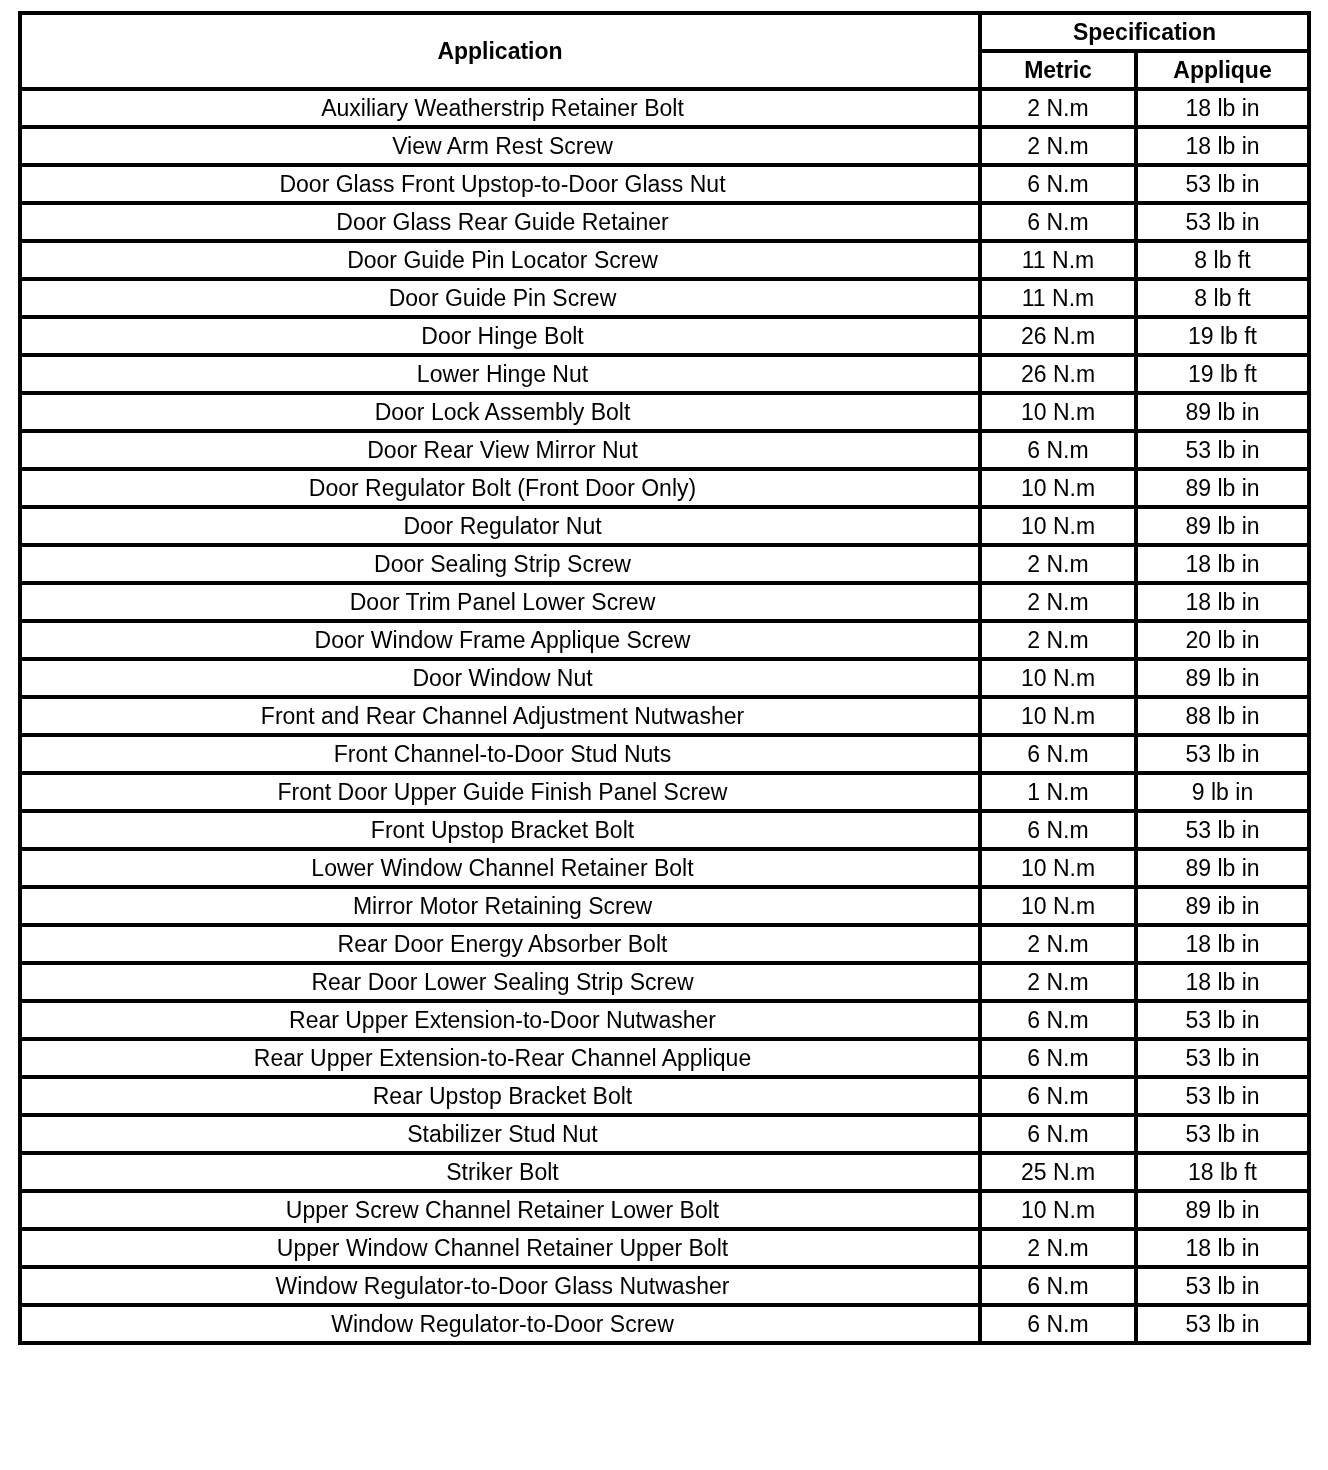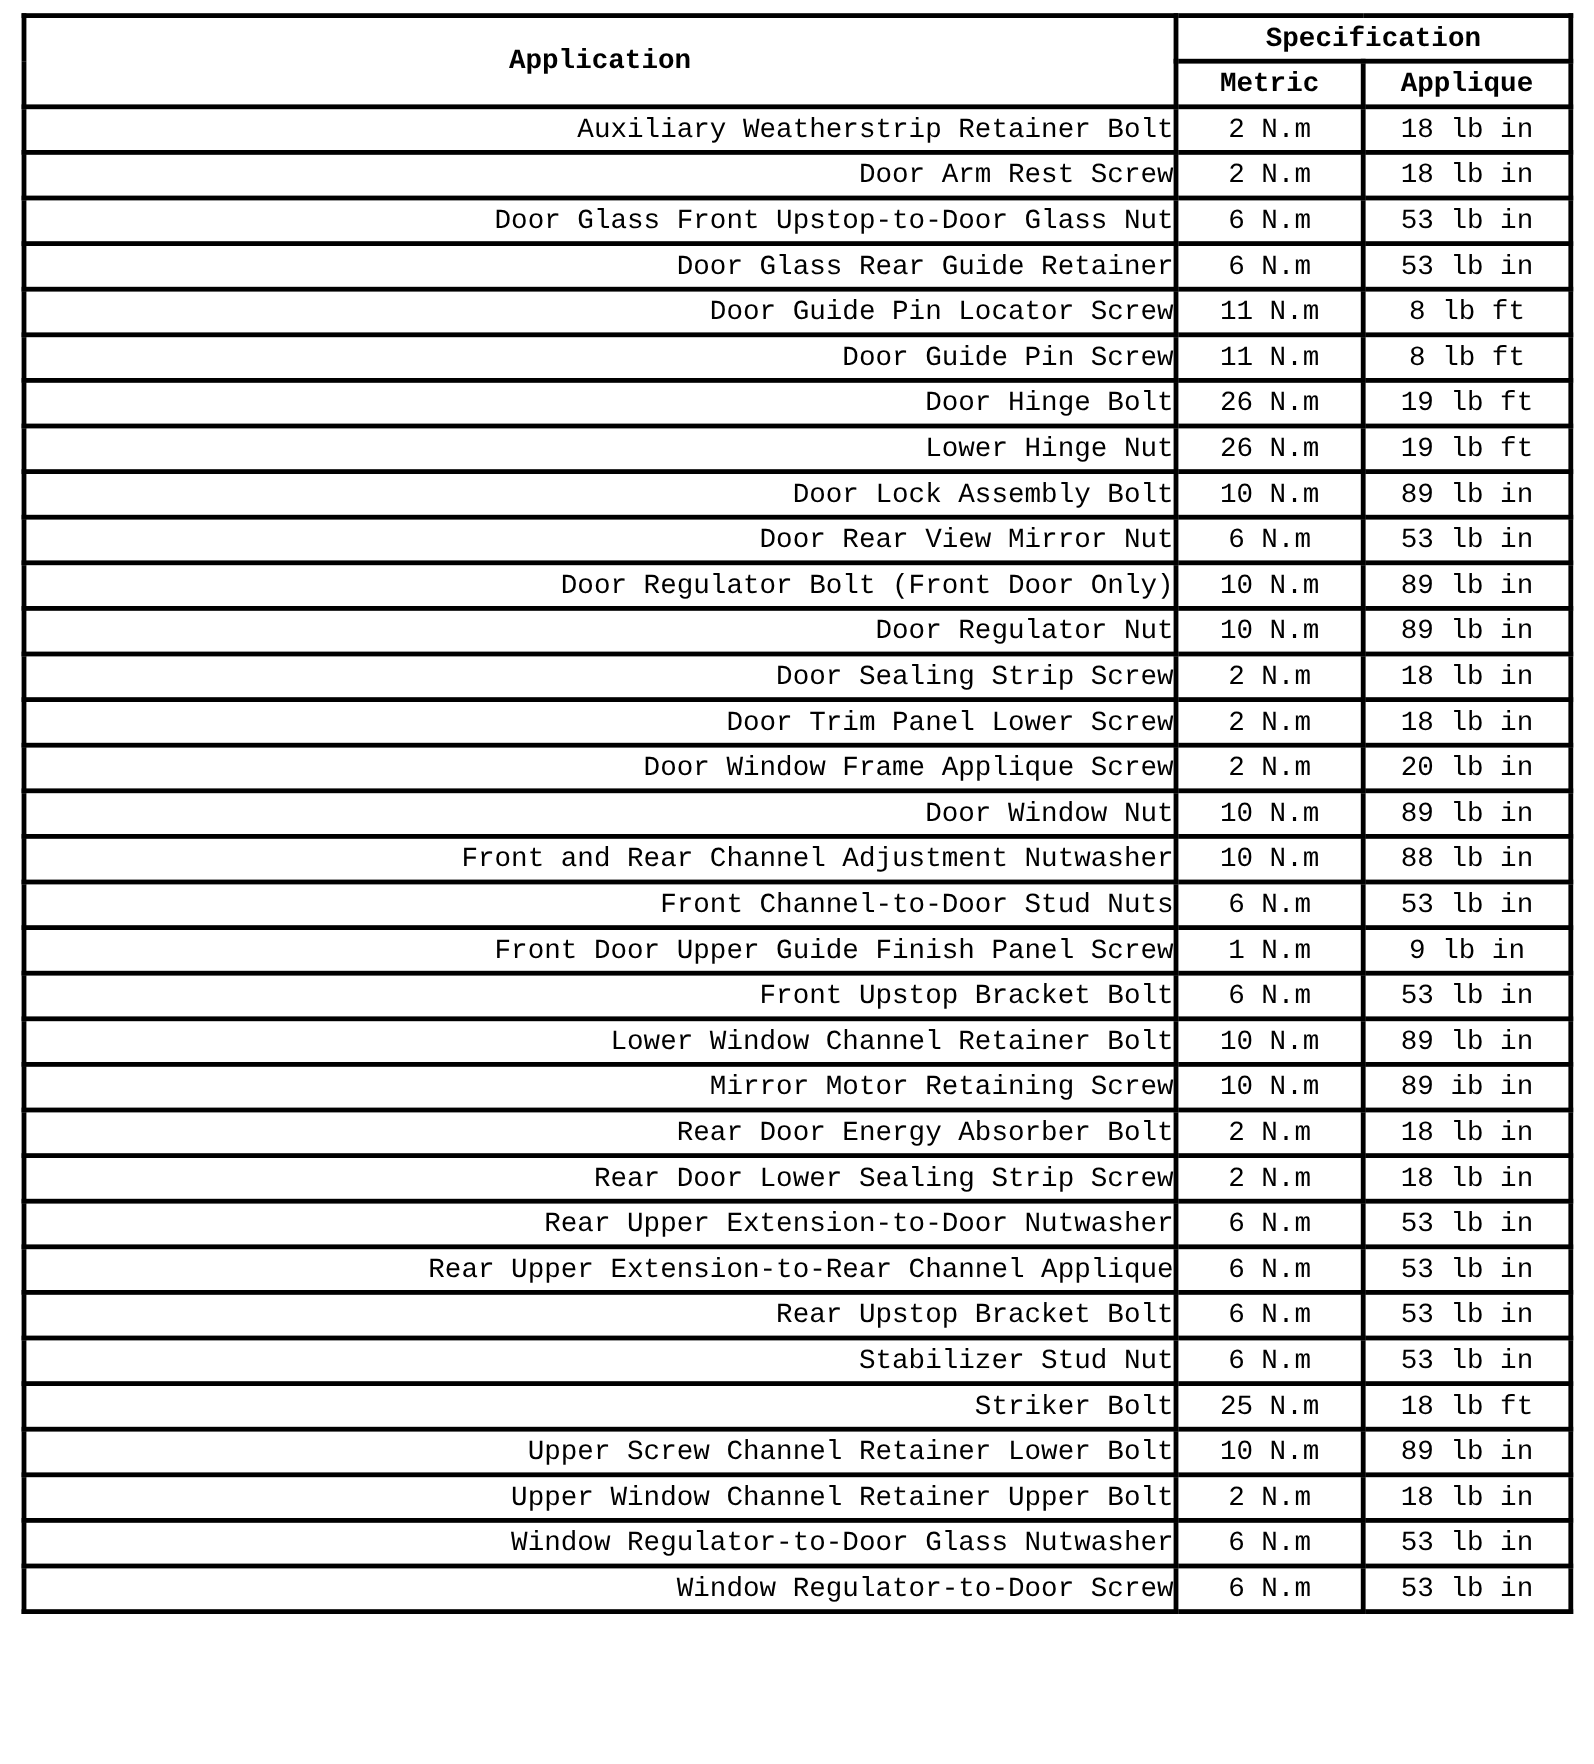--- a/index.html
+++ b/index.html
@@ -2,37 +2,36 @@
 <html><head>
   <meta charset="utf-8">
   <style>
     html, body { margin: 0; padding: 0; background: #ffffff; }
     body { width: 1328px; height: 1470px; position: relative; font-family: "Liberation Sans", sans-serif; color: #000; }
     table.spec {
       position: absolute; left: 18px; top: 11px;
       width: 1289px; border-collapse: collapse;
       table-layout: fixed;
       border: 4px solid #8b5cf6;
-      font-family: Liberation Mono, monospace;
     }
     table.spec col.c-app { width: 960px; }
     table.spec col.c-met { width: 156px; }
     table.spec col.c-eng { width: 173px; }
     table.spec th, table.spec td {
       border: 4px solid #000;
       padding: 0;
       font-size: 23px;
       line-height: 1;
       overflow: hidden;
       white-space: nowrap;
     }
     table.spec th { font-weight: bold; text-align: center; height: 34px; }
     table.spec th.app { height: 72px; }
     table.spec td { height: 34px; }
-    table.spec td.app { text-align: right; padding-left: 5px; }
+    table.spec td.app { text-align: center; padding-left: 5px; }
     table.spec td.num { text-align: center; }
   </style>
 </head>
 <body>
 
 <table class="spec">
   <colgroup>
     <col class="c-app">
     <col class="c-met">
     <col class="c-eng">
@@ -47,21 +46,21 @@
       <th>Applique</th>
     </tr>
   </thead>
   <tbody id="rows">
       <tr>
     <td class="app">Auxiliary Weatherstrip Retainer Bolt</td>
     <td class="num">2 N.m</td>
     <td class="num">18 lb in</td>
   </tr>
       <tr>
-    <td class="app">Door Arm Rest Screw</td>
+    <td class="app">View Arm Rest Screw</td>
     <td class="num">2 N.m</td>
     <td class="num">18 lb in</td>
   </tr>
       <tr>
     <td class="app">Door Glass Front Upstop-to-Door Glass Nut</td>
     <td class="num">6 N.m</td>
     <td class="num">53 lb in</td>
   </tr>
       <tr>
     <td class="app">Door Glass Rear Guide Retainer</td>

